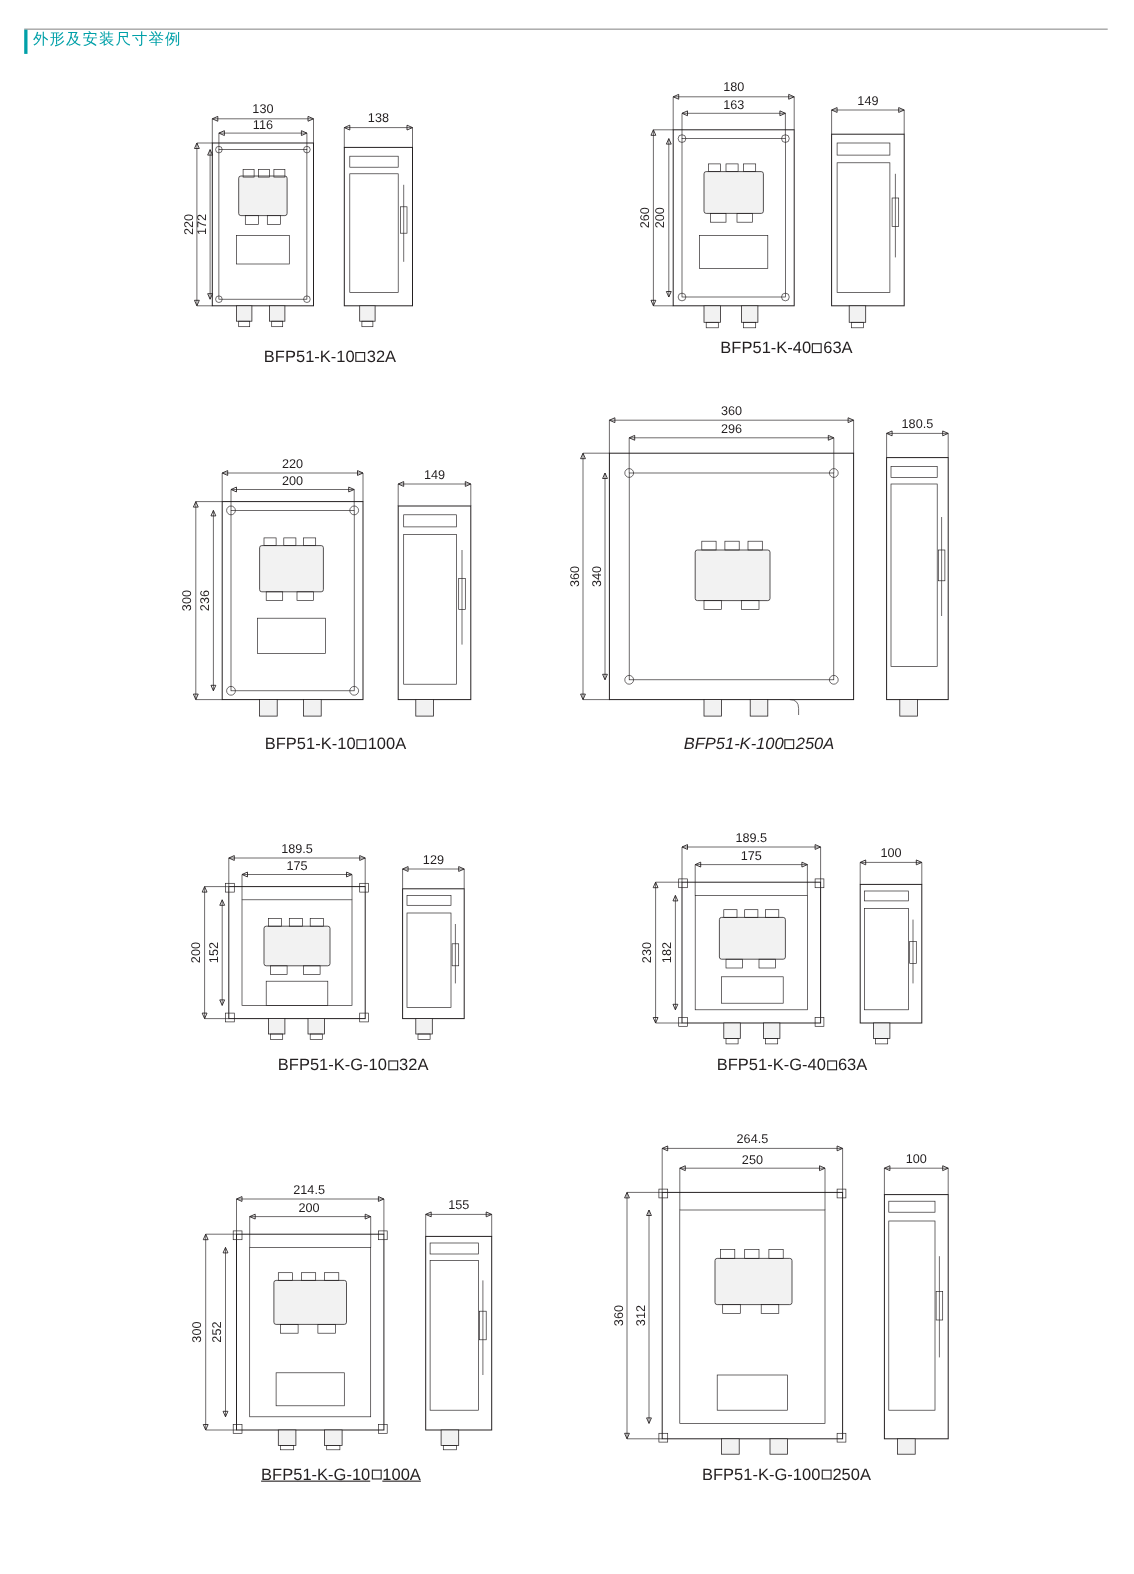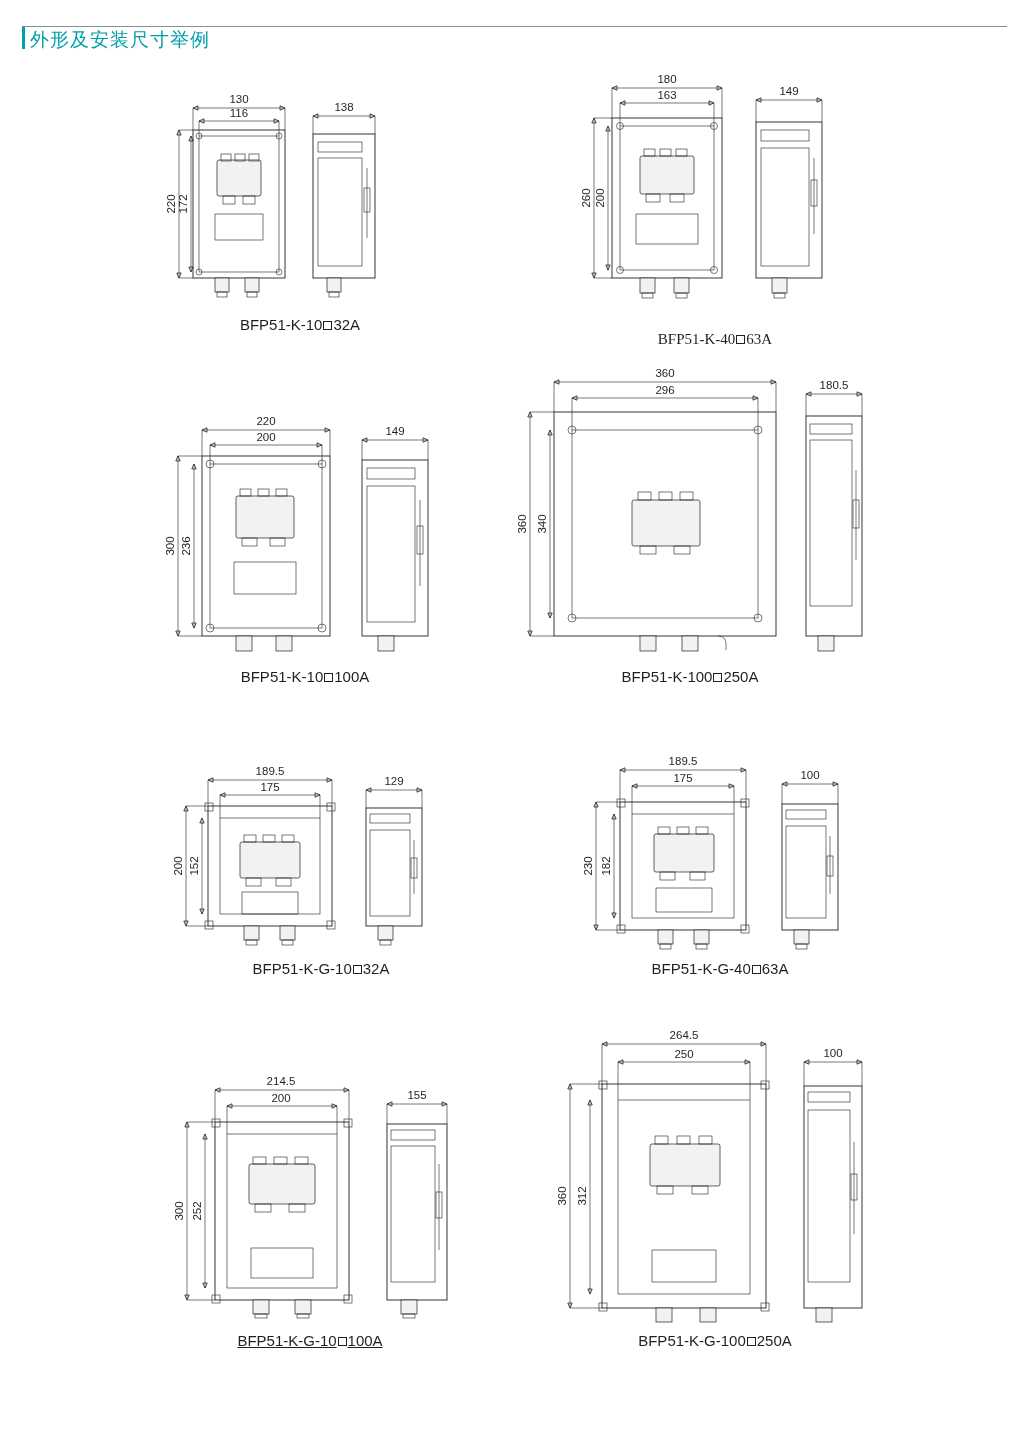--- a/index.html
+++ b/index.html
@@ -24,21 +24,21 @@
   .header-bar {
     position: absolute;
     left: 22px; top: 27px;
     width: 3px;
     height: 22px;
     background: #00a0a8;
   }
   .header-title {
     position: absolute;
     left: 30px; top: 27px;
-    font-size: 19px;
+    font-size: 14px;
     letter-spacing: 1px;
     color: #00a0a8;
     font-family: "DejaVu Sans", sans-serif;
     white-space: nowrap;
   }
   .figure {
     position: absolute;
   }
   .caption {
     position: absolute;
@@ -201,21 +201,21 @@
     <text class="dimtext" x="34" y="128" transform="rotate(-90 34 128)">200</text>
 
     <line class="dim" x1="186" y1="30" x2="252" y2="30"></line>
     <line class="dim" x1="186" y1="30" x2="186" y2="52"></line>
     <line class="dim" x1="252" y1="30" x2="252" y2="52"></line>
     <path class="ln" d="M186,30 l5,-2.2 l0,4.4 z" fill="#231f20"></path>
     <path class="ln" d="M252,30 l-5,-2.2 l0,4.4 z" fill="#231f20"></path>
     <text class="dimtext" x="219" y="25">149</text>
   </svg>
 </div>
-<div class="caption" style="left:570px; top:331px; width:290px;font-family:Liberation Serif, serif;">
+<div class="caption" style="left:570px; top:308px; width:290px;">
   <span>BFP51-K-40</span><span class="sq"></span><span>63A</span>
 </div>
 
 <div class="figure" style="left:150px; top:400px; width:310px; height:250px;">
   <svg width="310" height="250" viewBox="0 0 310 250">
     <rect class="body-fill" x="52" y="56" width="128" height="180"></rect>
     <rect class="lnt" x="60" y="64" width="112" height="164"></rect>
     <circle class="lnt" cx="60" cy="64" r="4"></circle>
     <circle class="lnt" cx="172" cy="64" r="4"></circle>
     <circle class="lnt" cx="60" cy="228" r="4"></circle>
@@ -327,21 +327,21 @@
     <text class="dimtext" x="36" y="164" transform="rotate(-90 36 164)">340</text>
 
     <line class="dim" x1="296" y1="34" x2="352" y2="34"></line>
     <line class="dim" x1="296" y1="34" x2="296" y2="56"></line>
     <line class="dim" x1="352" y1="34" x2="352" y2="56"></line>
     <path class="ln" d="M296,34 l5,-2.2 l0,4.4 z" fill="#231f20"></path>
     <path class="ln" d="M352,34 l-5,-2.2 l0,4.4 z" fill="#231f20"></path>
     <text class="dimtext" x="324" y="29">180.5</text>
   </svg>
 </div>
-<div class="caption" style="left:510px; top:668px; width:360px;">
+<div class="caption" style="left:510px; top:668px; width:360px;font-style:italic;">
   <span>BFP51-K-100</span><span class="sq"></span><span>250A</span>
 </div>
 
 <div class="figure" style="left:160px; top:760px; width:290px; height:190px;">
   <svg width="290" height="190" viewBox="0 0 290 190">
     <rect class="body-fill" x="48" y="46" width="124" height="120"></rect>
     <rect class="lnt" x="60" y="58" width="100" height="96"></rect>
     <rect class="lnt" x="45" y="43" width="8" height="8"></rect>
     <rect class="lnt" x="167" y="43" width="8" height="8"></rect>
     <rect class="lnt" x="45" y="161" width="8" height="8"></rect>

